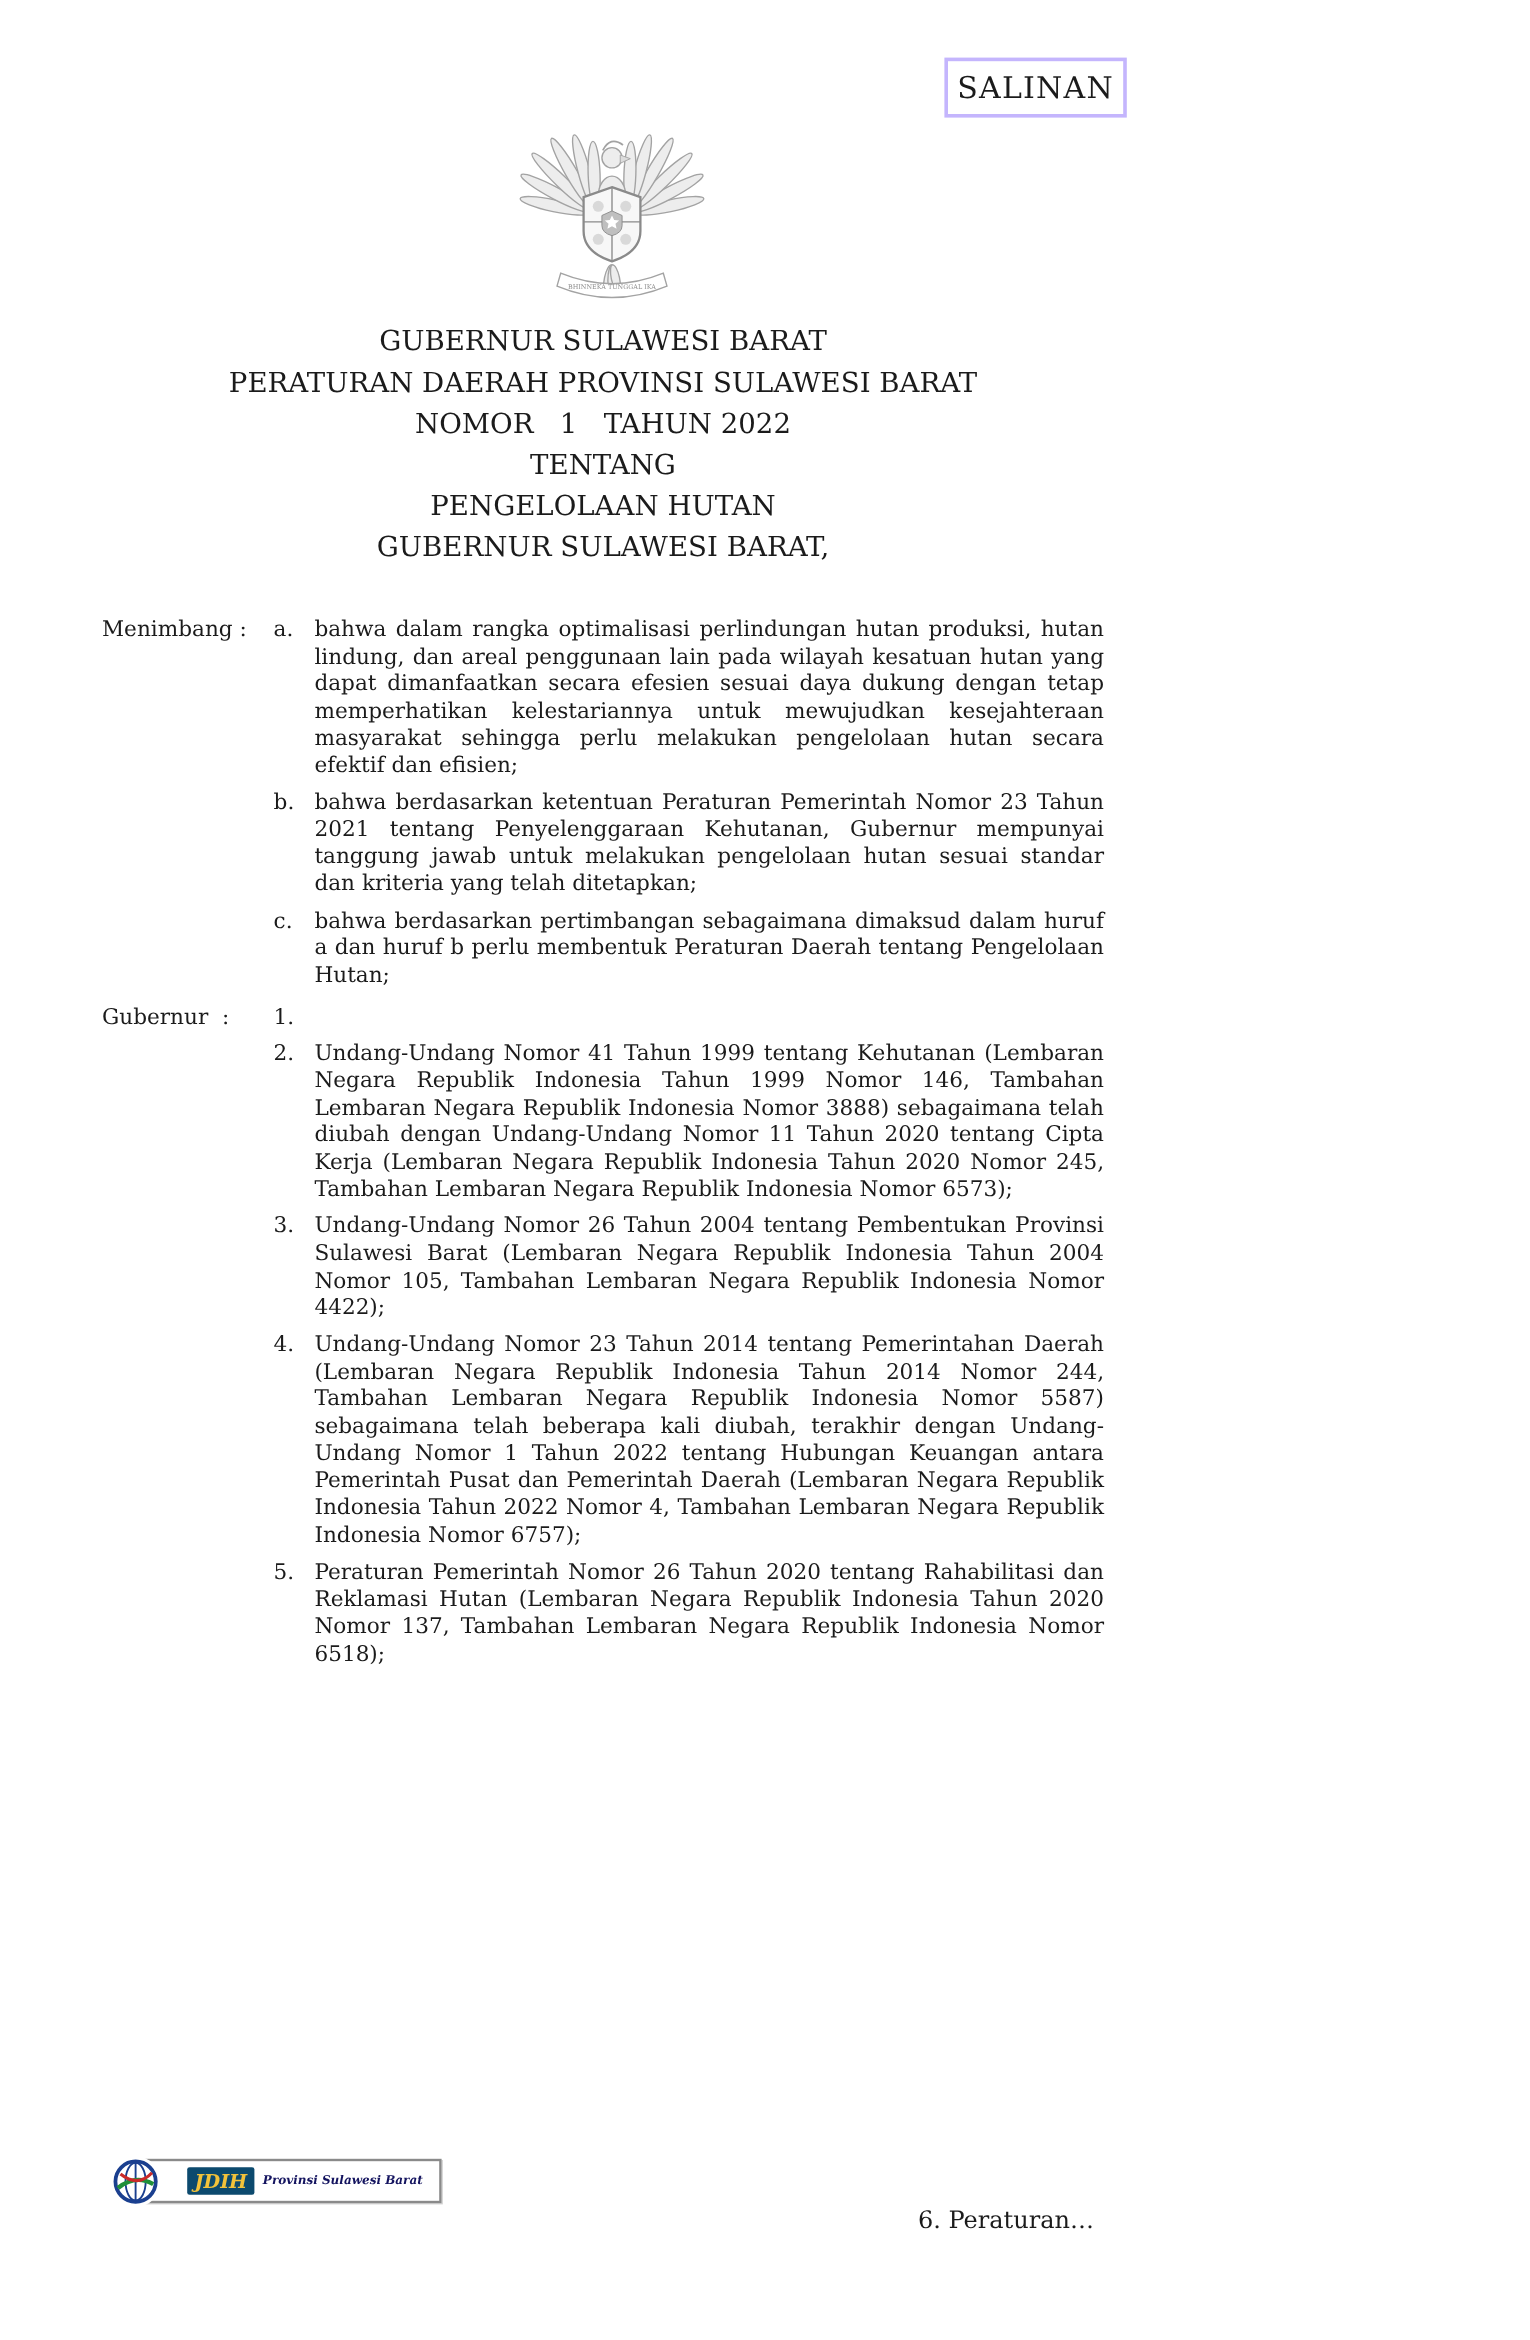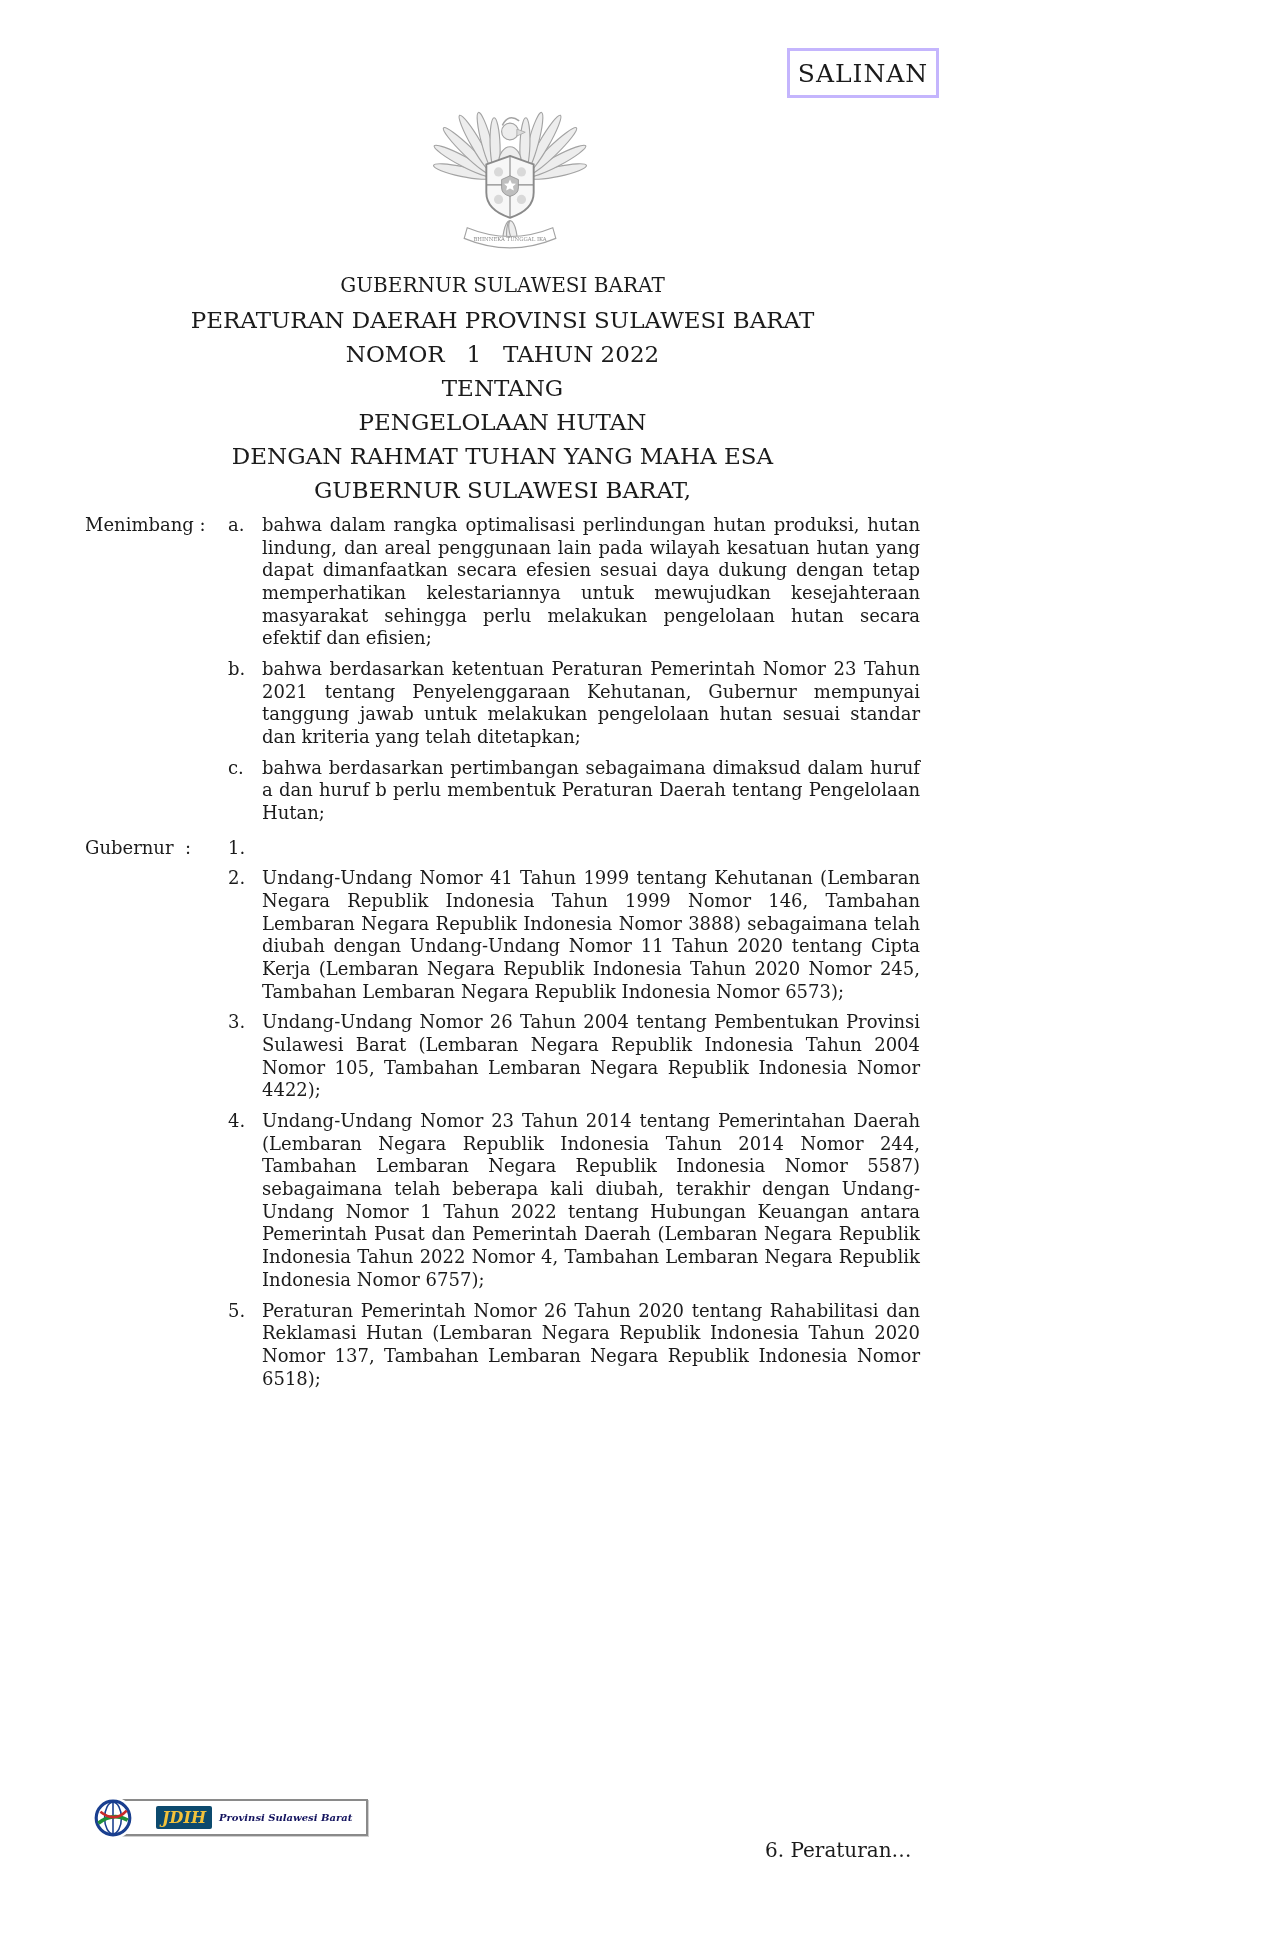--- a/index.html
+++ b/index.html
@@ -24,21 +24,21 @@
   .emblem svg{width:100%;height:100%;}
   
   .header-block{
     position:absolute;top:272px;left:85px;width:835px;
     text-align:center;
   }
   .hline{
     font-size:23px;line-height:25px;margin-bottom:9px;
     white-space:pre-wrap;
   }
-  .hline-lg{font-size:20px;line-height:27px;}
+  .hline-lg{font-size:23px;line-height:27px;}
   
   .body-block{
     position:absolute;top:514px;left:85px;width:835px;
     font-size:18px;line-height:1.26;
   }
   .row{
     display:grid;
     grid-template-columns:143px 34px 1fr;
     margin-bottom:8px;
   }
@@ -130,21 +130,20 @@
       <text x="110" y="201" text-anchor="middle" font-size="7" fill="#8f8f8f">BHINNEKA TUNGGAL IKA</text>
     </svg>
   </div>
 
   <div class="header-block">
     <div class="hline hline-lg">GUBERNUR SULAWESI BARAT</div>
     <div class="hline">PERATURAN DAERAH PROVINSI SULAWESI BARAT</div>
     <div class="hline">NOMOR   1   TAHUN 2022</div>
     <div class="hline">TENTANG</div>
     <div class="hline">PENGELOLAAN HUTAN</div>
-    <div class="hline">DENGAN RAHMAT TUHAN YANG MAHA ESA</div>
     <div class="hline">GUBERNUR SULAWESI BARAT,</div>
   </div>
 
   <div class="body-block">
 
     <div class="row">
       <div class="cell-label">Menimbang :</div>
       <div class="cell-marker">a.</div>
       <div class="cell-text">bahwa dalam rangka optimalisasi perlindungan hutan produksi, hutan lindung, dan areal penggunaan lain pada wilayah kesatuan hutan yang dapat dimanfaatkan secara efesien sesuai daya dukung dengan tetap memperhatikan kelestariannya untuk mewujudkan kesejahteraan masyarakat sehingga perlu melakukan pengelolaan hutan secara efektif dan efisien;</div>
     </div>

